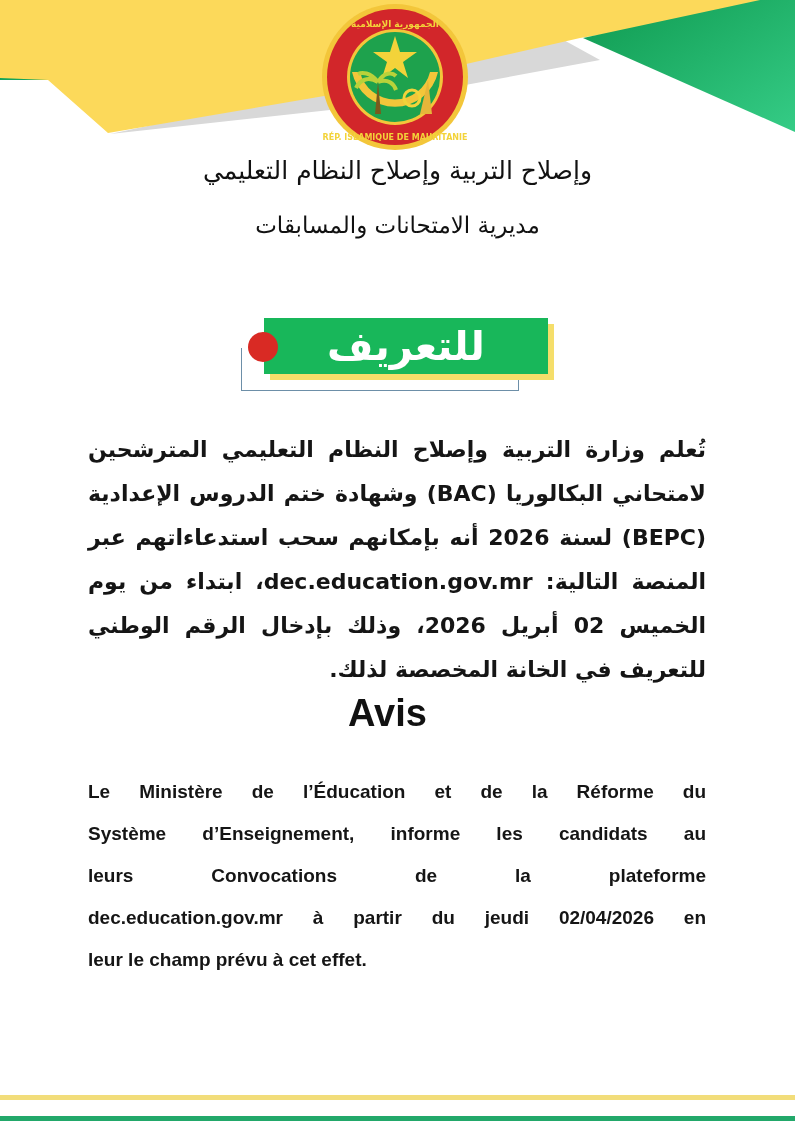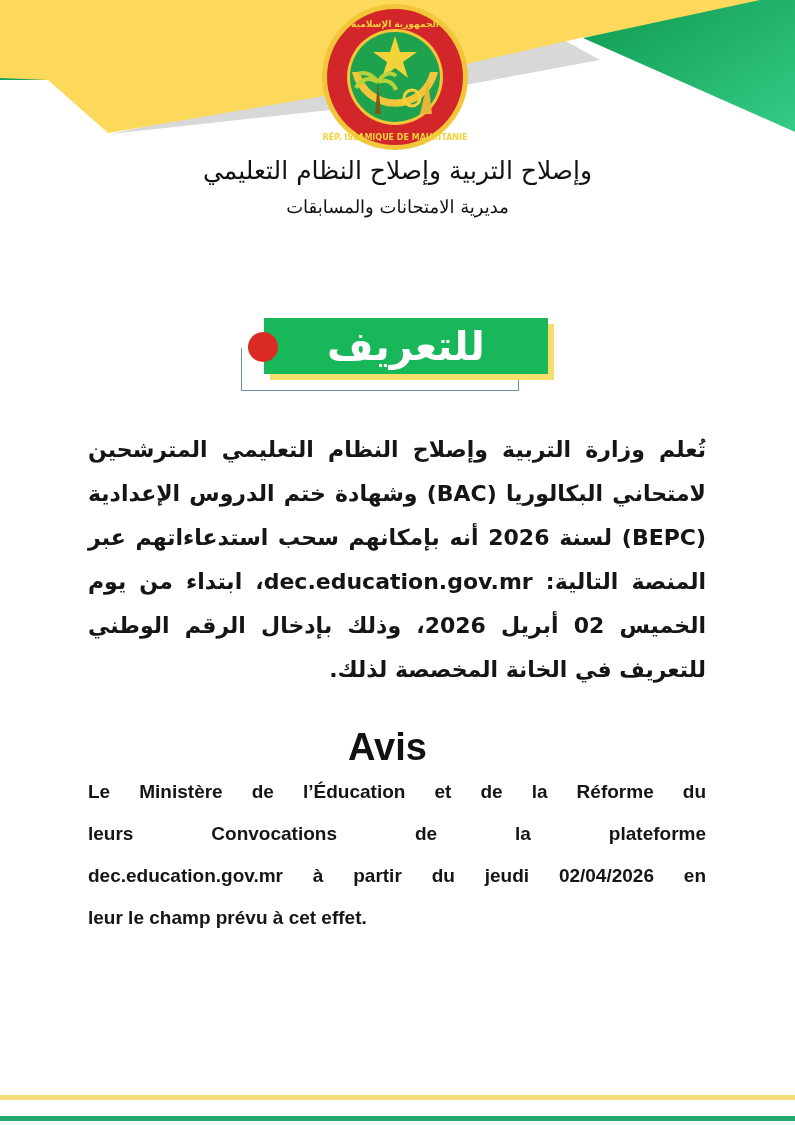--- a/index.html
+++ b/index.html
@@ -1,29 +1,29 @@
 <!DOCTYPE html>
 <html><head>
 <meta charset="utf-8">
 <style>
   html, body { margin: 0; padding: 0; }
   body { width: 795px; height: 1125px; position: relative; overflow: hidden; background: #ffffff; font-family: "DejaVu Sans", sans-serif; }
   .header-bg { position: absolute; left: 0; top: 0; width: 795px; height: 160px; }
   .emblem { position: absolute; left: 320px; top: 2px; width: 150px; height: 150px; }
   .ministry { position: absolute; left: 0; width: 795px; text-align: center; direction: rtl; font-family: "DejaVu Serif", serif; color: #111; }
   .ministry.l1 { top: 156px; font-size: 25px; }
-  .ministry.l2 { top: 196px; font-size: 18px; }
+  .ministry.l2 { top: 212px; font-size: 23px; }
   .banner-wrap { position: absolute; left: 240px; top: 316px; width: 320px; height: 80px; }
   .banner-frame { position: absolute; left: 1px; top: 32px; width: 276px; height: 42px; border-left: 1px solid #6d8fa8; border-bottom: 1px solid #6d8fa8; border-right: 1px solid #6d8fa8; border-top: none; }
   .banner-shadow { position: absolute; left: 30px; top: 8px; width: 284px; height: 56px; background: #f5de6a; }
   .banner { position: absolute; left: 24px; top: 2px; width: 284px; height: 56px; background: #18b75a; display: flex; align-items: center; justify-content: center; }
   .banner-title { color: #fff; font-family: "DejaVu Sans", sans-serif; font-weight: bold; font-size: 40px; direction: rtl; line-height: 1; }
   .red-dot { position: absolute; left: 8px; top: 16px; width: 30px; height: 30px; border-radius: 50%; background: #d92a24; }
   .ar-body { position: absolute; left: 88px; top: 428px; width: 618px; direction: rtl; text-align: justify; text-align-last: right; font-family: "DejaVu Sans", sans-serif; font-weight: bold; font-size: 22px; line-height: 44px; color: #151515; }
-  .avis { position: absolute; left: 0; top: 692px; width: 775px; text-align: center; font-family: "Liberation Sans", sans-serif; font-weight: bold; font-size: 38px; color: #111; margin-top: 34px; }
+  .avis { position: absolute; left: 0; top: 692px; width: 775px; text-align: center; font-family: "Liberation Sans", sans-serif; font-weight: bold; font-size: 38px; color: #111; }
   .fr-body { position: absolute; left: 88px; top: 771px; width: 618px; text-align: justify; font-family: Liberation Sans, sans-serif; font-weight: bold; font-size: 19px; line-height: 42px; color: #151515; }
   .fr-body .ln { display: block; text-align: justify; text-align-last: justify; white-space: nowrap; }
   .fr-body .ln.last { text-align-last: left; }
   .footer-yellow { position: absolute; left: 0; top: 1095px; width: 795px; height: 5px; background: #f2dd7a; }
   .footer-green { position: absolute; left: 0; top: 1116px; width: 795px; height: 5px; background: #22a86a; }
 </style>
 </head>
 <body>
 
 <svg class="header-bg" viewBox="0 0 795 160" xmlns="http://www.w3.org/2000/svg">
@@ -64,19 +64,20 @@
     <span class="banner-title">للتعريف</span>
   </div>
   <div class="red-dot"></div>
 </div>
 
 <div class="ar-body">تُعلم وزارة التربية وإصلاح النظام التعليمي المترشحين لامتحاني البكالوريا (BAC) وشهادة ختم الدروس الإعدادية (BEPC) لسنة 2026 أنه بإمكانهم سحب استدعاءاتهم عبر المنصة التالية: dec.education.gov.mr، ابتداء من يوم الخميس 02 أبريل 2026، وذلك بإدخال الرقم الوطني للتعريف في الخانة المخصصة لذلك.</div>
 
 <div class="avis">Avis</div>
 <div class="fr-body">
   <span class="ln">Le Ministère de l’Éducation et de la Réforme du</span>
+  <span class="ln">Système d’Enseignement, informe les candidats au</span>
   <span class="ln">leurs Convocations de la plateforme</span>
   <span class="ln">dec.education.gov.mr à partir du jeudi 02/04/2026 en</span>
   <span class="ln last">leur le champ prévu à cet effet.</span>
 </div>
 
 <div class="footer-yellow"></div>
 <div class="footer-green"></div>
 
 </body></html>

